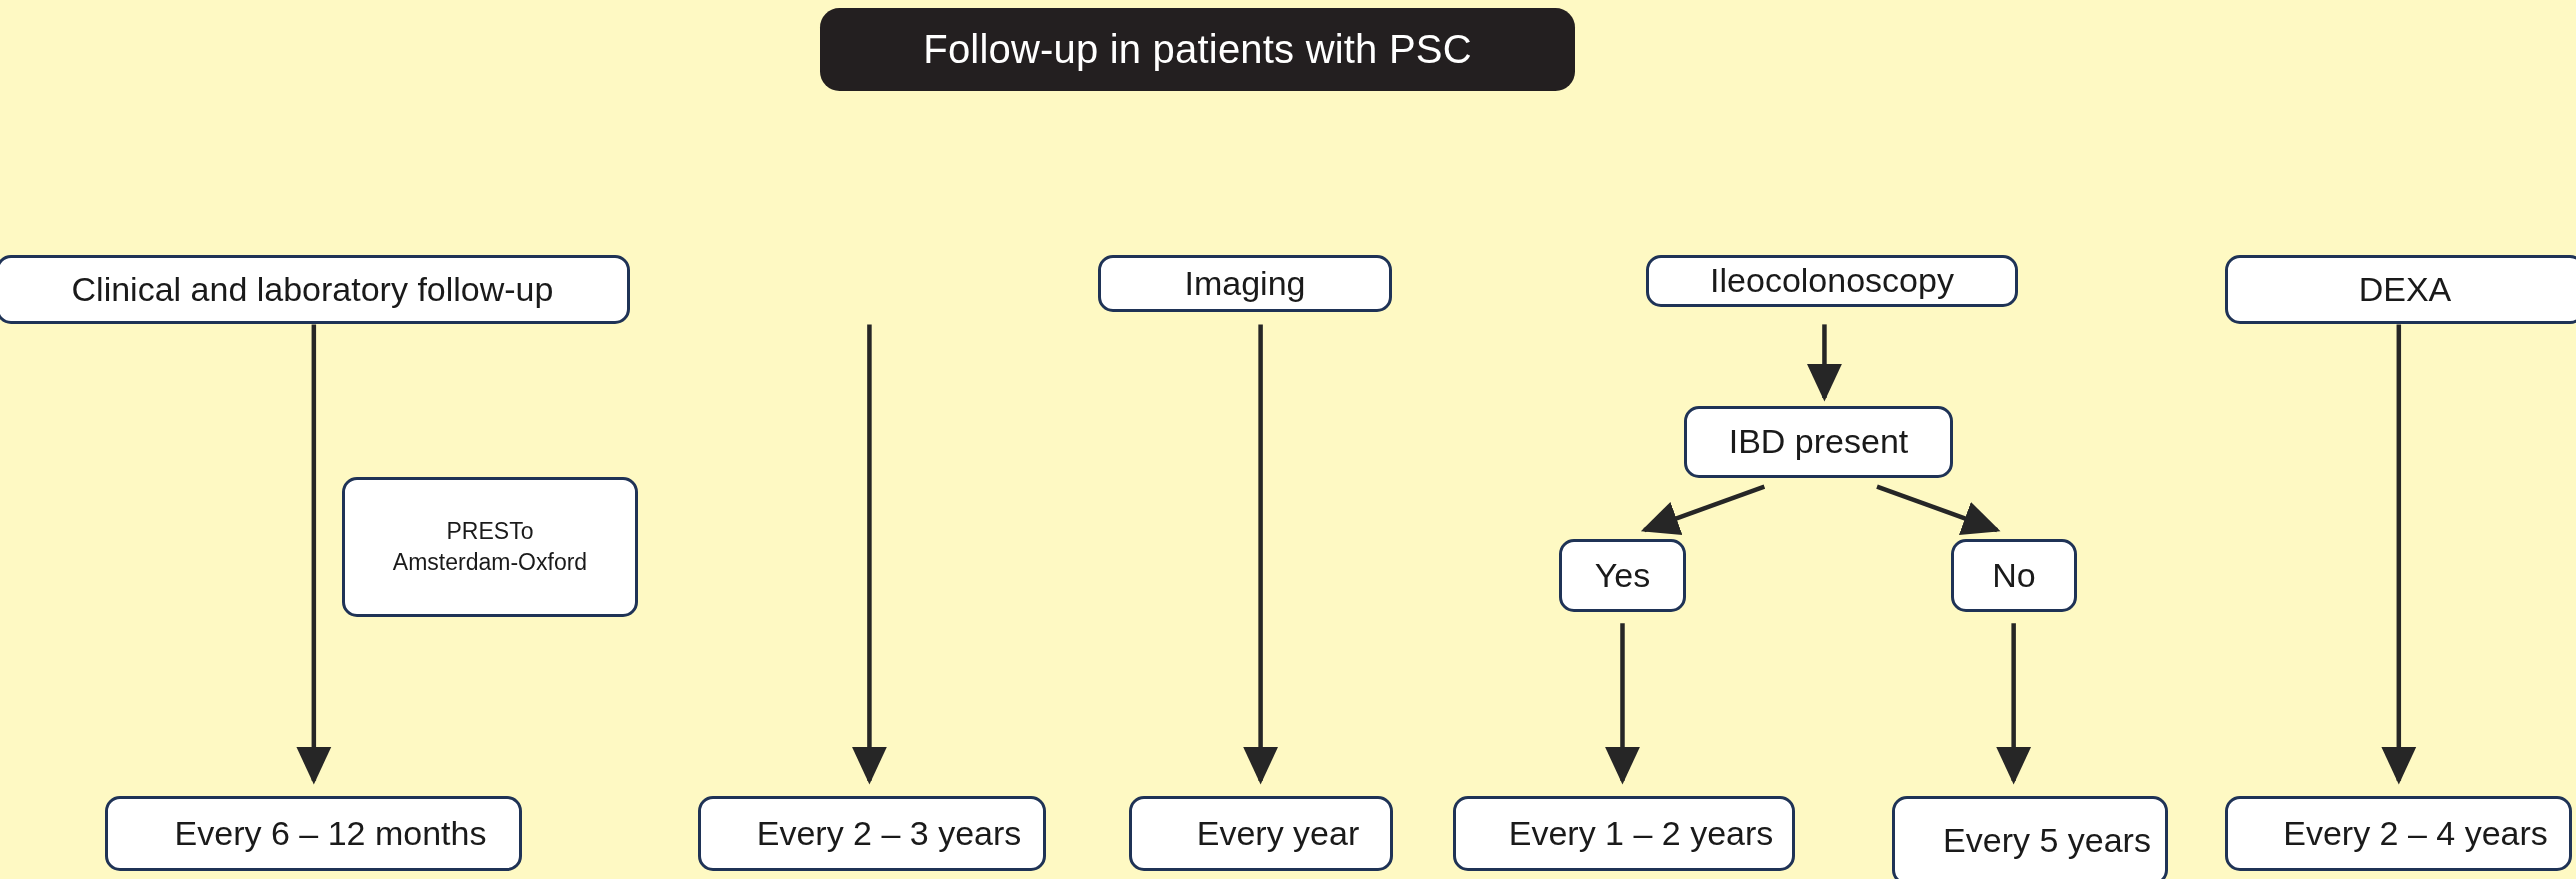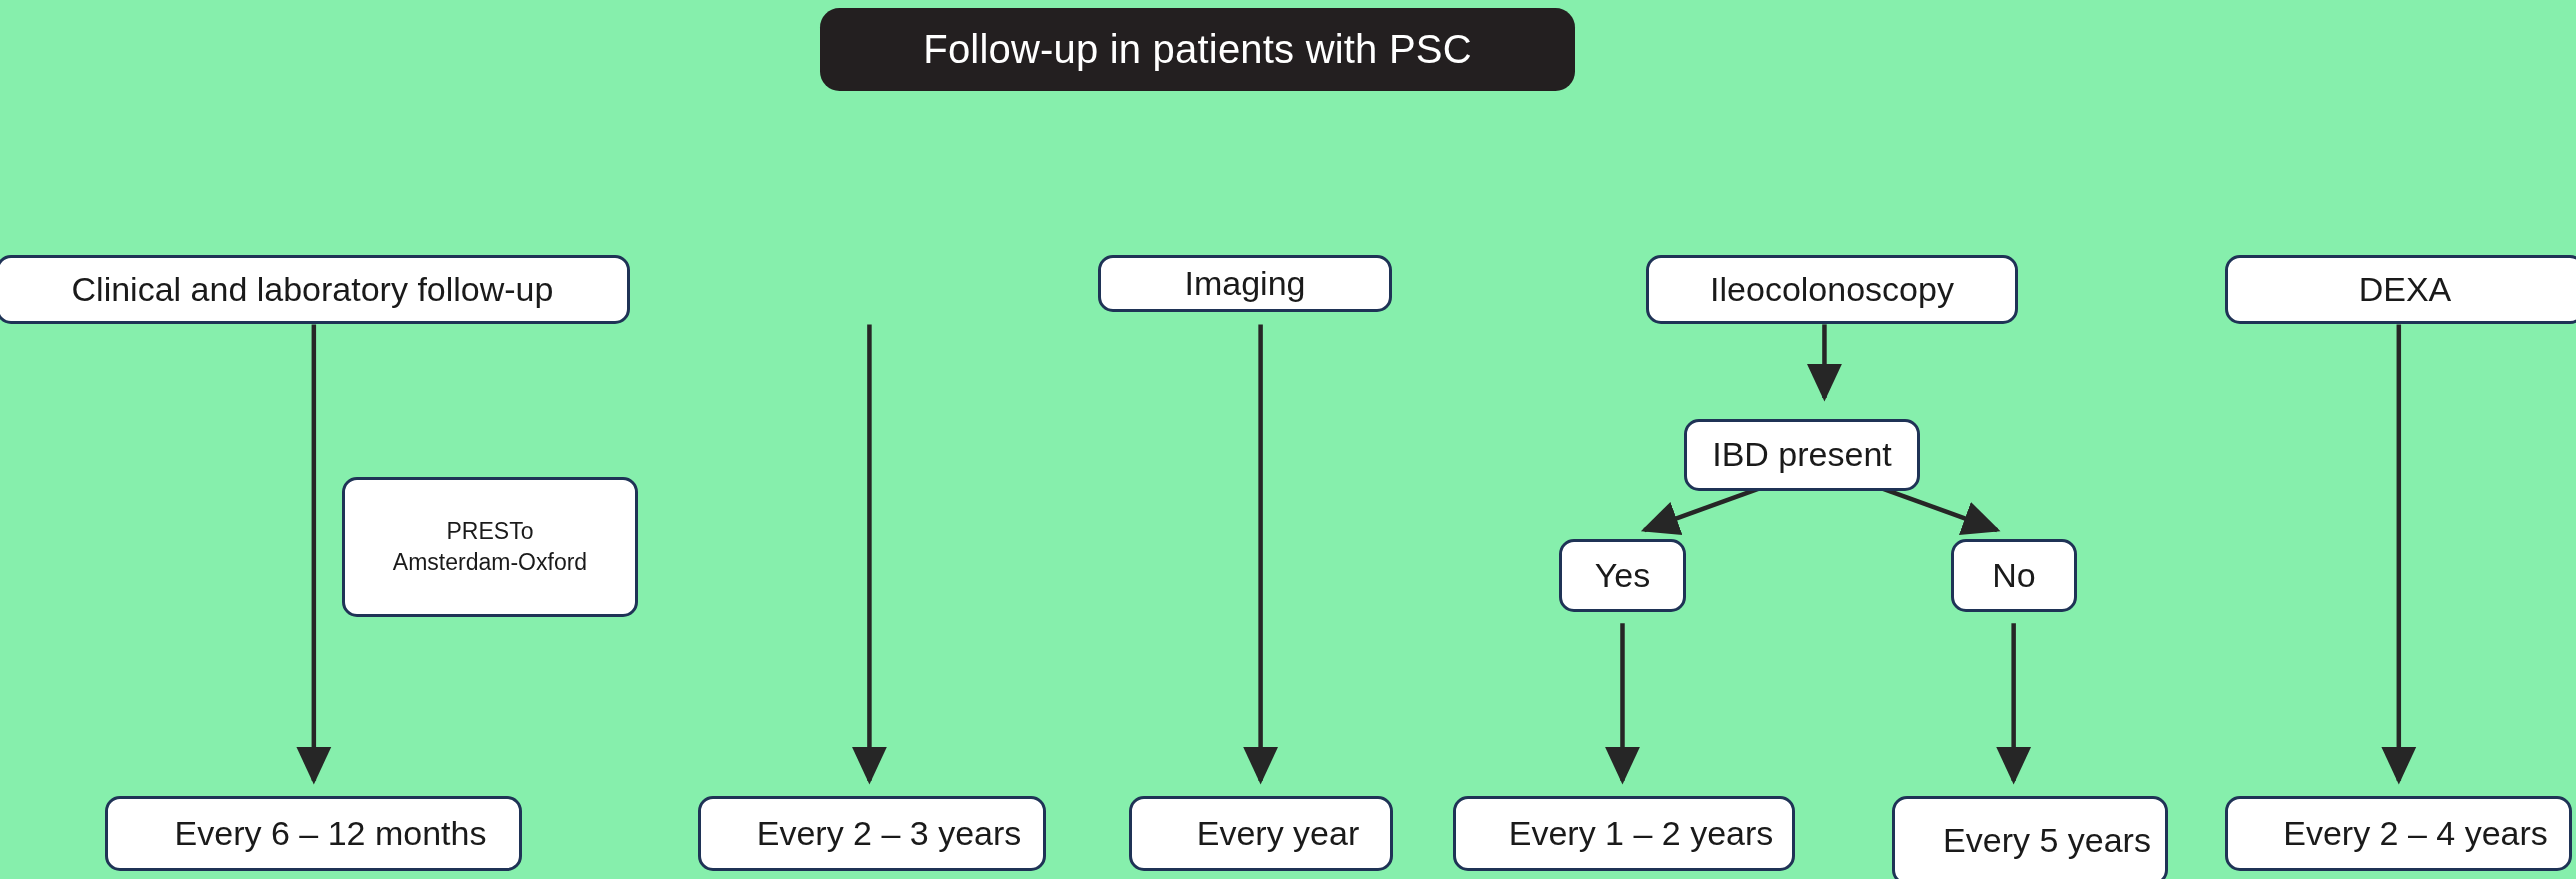--- a/index.html
+++ b/index.html
@@ -9,21 +9,21 @@
     background: #ffffff;
   }
   body {
     font-family: "Liberation Sans", sans-serif;
     -webkit-font-smoothing: antialiased;
   }
   #canvas {
     position: relative;
     width: 2576px;
     height: 880px;
-    background: #86efac;
+    background: #fef9c3;
     overflow: hidden;
   }
   svg#edges {
     position: absolute;
     left: 0;
     top: 0;
     width: 2576px;
     height: 880px;
     pointer-events: none;
   }
@@ -101,35 +101,35 @@
 
   <div class="node fs-stage" style="left:-4.5px; top:255px; width:634px; height:69px;">
     <span class="lbl">Clinical and laboratory follow-up</span>
   </div>
 
 
   <div class="node fs-stage" style="left:1098px; top:255px; width:294px; height:57px;">
     <span class="lbl">Imaging</span>
   </div>
 
-  <div class="node fs-stage" style="left:1646px; top:255px; width:372px; height:69px;">
+  <div class="node fs-stage" style="left:1646px; top:255px; width:372px; height:52px;">
     <span class="lbl">Ileocolonoscopy</span>
   </div>
 
   <div class="node fs-stage" style="left:2225px; top:255px; width:360px; height:69px;">
     <span class="lbl">DEXA</span>
   </div>
 
 
   <div class="node fs-detail" style="left:342px; top:477px; width:296px; height:140px;">
     <span class="lbl">PRESTo
 Amsterdam-Oxford</span>
   </div>
 
-  <div class="node fs-stage" style="left:1684px; top:419px; width:236px; height:72px;">
+  <div class="node fs-stage" style="left:1684px; top:406px; width:269px; height:72px;">
     <span class="lbl">IBD present</span>
   </div>
 
   <div class="node fs-yn" style="left:1559px; top:539px; width:127px; height:73px;">
     <span class="lbl">Yes</span>
   </div>
 
   <div class="node fs-yn" style="left:1951px; top:539px; width:126px; height:73px;">
     <span class="lbl">No</span>
   </div>

